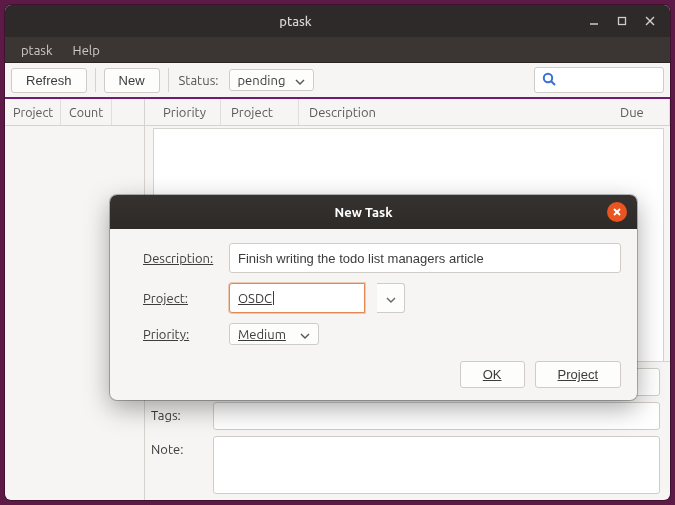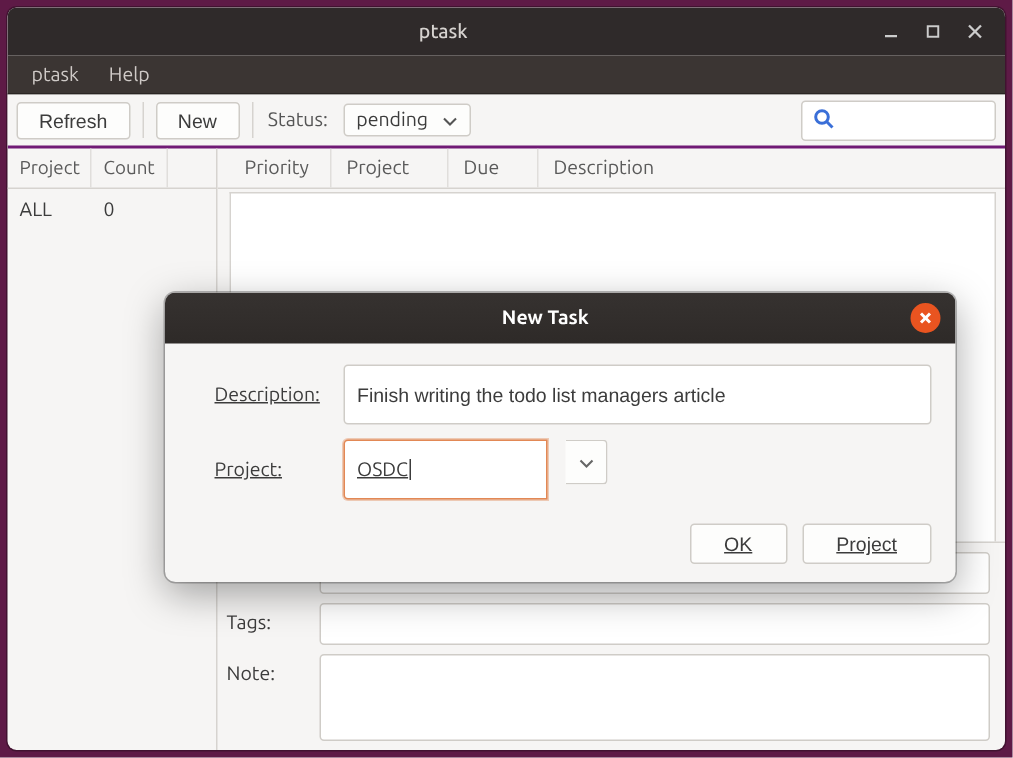--- a/index.html
+++ b/index.html
@@ -53,21 +53,21 @@
   
   .dialog { position: absolute; left: 110px; top: 195px; width: 527px; background: #f6f5f4; border-radius: 7px; box-shadow: 0 8px 26px rgba(0,0,0,.35), 0 0 0 1px rgba(0,0,0,.25); overflow: hidden; }
   .dialog .dtitle { height: 34px; background: linear-gradient(#363230,#2e2a28); display: flex; align-items: center; padding: 0 10px; }
   .dialog .dtitle .t { flex: 1; text-align: center; color: #fff; font-weight: 600; font-size: 13px; }
   .dialog .dtitle .close { width: 20px; height: 20px; border-radius: 50%; background: #e95420; display: flex; align-items: center; justify-content: center; cursor: default; }
   .dialog .dtitle .close svg { stroke: #fff; stroke-width: 2; }
   .dialog .dbody { padding: 14px 16px 12px 33px; text-decoration: underline; }
   .field { display: flex; align-items: center; margin-bottom: 10px; }
   .field .flbl { width: 86px; color: #3c3c3c; }
   .field .fval { flex: 1; }
-  .textin { width: 100%; height: 40px; border: 1px solid #cfccc7; border-radius: 3px; background: #fff; padding: 0 8px; font-size: 13px; color: #3c3c3c; }
+  .textin { width: 100%; height: 30px; border: 1px solid #cfccc7; border-radius: 3px; background: #fff; padding: 0 8px; font-size: 13px; color: #3c3c3c; }
   .textin.focus { border: 1px solid #e28855; box-shadow: 0 0 0 1px rgba(226,136,85,.4); outline: none; }
   .comboentry { display: flex; gap: 12px; }
   .comboentry .textin { width: 136px; border-top-right-radius: 0; border-bottom-right-radius: 0; }
   .comboentry .ddbtn { width: 28px; height: 30px; border: 1px solid #cfccc7; border-left: none; border-radius: 0 3px 3px 0; background: #fdfdfc; display: flex; align-items: center; justify-content: center; color: #666; cursor: default; }
   .actions { display: flex; justify-content: flex-end; gap: 10px; padding-top: 6px; }
   .actions .btn { padding: 5px 22px; }
 
   .caret-after::after { content: ""; display: inline-block; width: 1px; height: 14px; background: #3c3c3c; vertical-align: -2px; margin-left: 1px; }
 </style>
 </head>
@@ -123,34 +123,28 @@
       </span>
     </div>
   </div>
 
   <div class="content">
     <div class="sidebar">
       <div class="sbhdr">
         <div class="colh">Project</div>
         <div class="colh">Count</div>
       </div>
-      <div class="rows">
-        <div class="row">
-          <div class="c1">ALL</div>
-          <div>0</div>
-        </div>
-      </div>
     </div>
 
     <div class="main">
       <div class="tablehdr">
         <div class="th pri">Priority</div>
         <div class="th proj">Project</div>
+        <div class="th desc">Description</div>
         <div class="th due">Due</div>
-        <div class="th desc">Description</div>
       </div>
       <div class="tablebody"></div>
 
       <div class="detail">
         <div class="drow">
           <div class="dlbl">Project:</div>
           <div class="dfield">
               <div class="dinput"></div>
             </div>
         </div>
@@ -198,18 +192,31 @@
           <div class="ddbtn">
             <span>
               <svg width="10" height="6">
                   <path d="M1 1 L5 5 L9 1" fill="none" stroke="#666" stroke-width="1.4"></path>
                 </svg>
             </span>
           </div>
         </div>
       </div>
     </div>
+    <div class="field">
+      <div class="flbl">Priority:</div>
+      <div class="fval">
+        <div class="combo" style="width:90px;justify-content:space-between;">
+          <span>Medium</span>
+          <span>
+            <svg width="10" height="6">
+                <path d="M1 1 L5 5 L9 1" fill="none" stroke="#555" stroke-width="1.4"></path>
+              </svg>
+          </span>
+        </div>
+      </div>
+    </div>
     <div class="actions">
       <button class="btn">OK</button>
       <button class="btn">Project</button>
     </div>
   </div>
 </div>
 
 </body></html>

